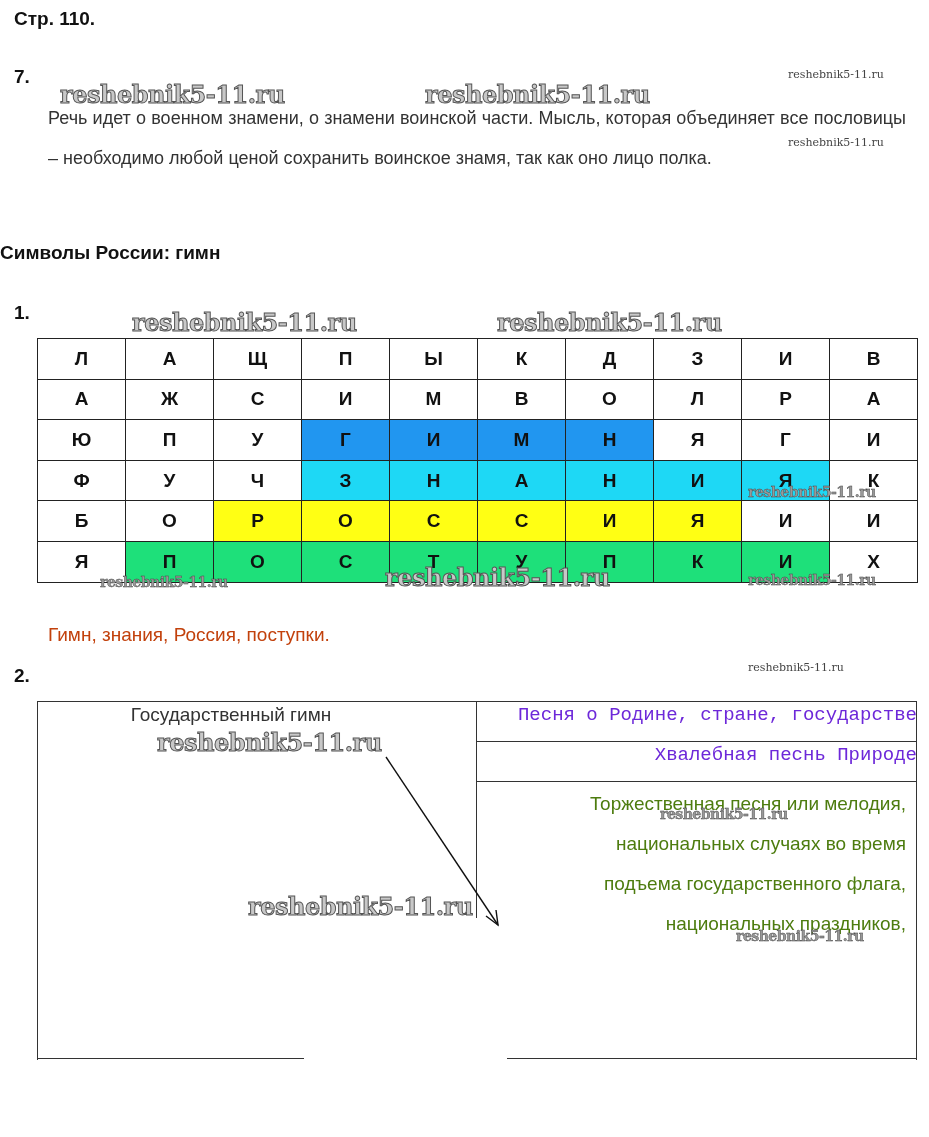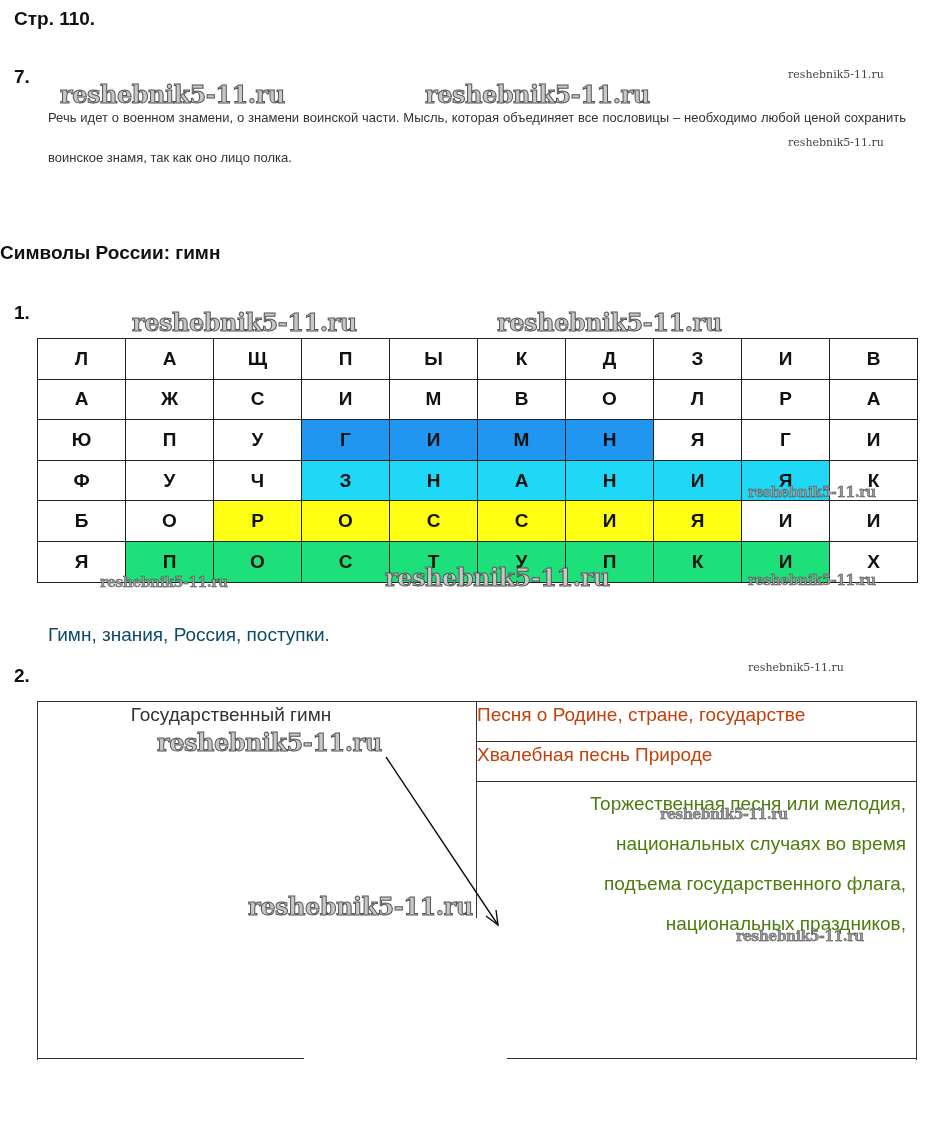--- a/index.html
+++ b/index.html
@@ -1,45 +1,45 @@
 <!DOCTYPE html>
 <html><head>
 <meta charset="utf-8">
 <style>
   html, body { margin:0; padding:0; background:#ffffff; }
   body { width:929px; height:1137px; position:relative; overflow:hidden;
          font-family:"Liberation Sans", sans-serif; color:#222; }
   .abs { position:absolute; }
   .page-num { left:14px; top:8px; font-size:19px; font-weight:bold; color:#111; }
   .task-num { font-size:19px; font-weight:bold; color:#111; }
-  .para { left:48px; top:98px; width:858px; font-size:13px; line-height:40px; text-align:justify; color:#333; }
+  .para { left:48px; top:98px; width:858px; font-size:18px; line-height:40px; text-align:justify; color:#333; }
   .section-title { left:0; top:242px; font-size:19px; font-weight:bold; color:#111; }
   .wm { font-family:"DejaVu Serif", serif; font-weight:bold; color:#c8c8c8;
         -webkit-text-stroke:1px #555; white-space:nowrap; letter-spacing:-0.5px; }
   .wm-big { font-size:24px; }
   .wm-small { font-size:11px; -webkit-text-stroke:0; color:#444; font-weight:normal; letter-spacing:0; }
   .wm-mid { font-size:14px; -webkit-text-stroke:0.4px #444; color:#999; }
 
   table.grid { position:absolute; left:37px; top:338px; border-collapse:collapse; }
   table.grid td { width:87px; height:39.6px; border:1px solid #222; text-align:center;
                   font-size:19px; font-weight:bold; color:#111; padding:0; }
   td.c-blue { background:#2196f0; }
   td.c-cyan { background:#1ed8f5; }
   td.c-yellow { background:#ffff14; }
   td.c-green { background:#1ee07a; }
 
-  .answer1 { left:48px; top:624px; font-size:19px; color:#0c4a6e; }
+  .answer1 { left:48px; top:624px; font-size:19px; color:#c2410c; }
 
   .match-box { left:37px; top:701px; width:878px; height:358px; border:1px solid #333; border-bottom:none; }
   .match-bottom-left { left:37px; top:1058px; width:267px; height:0; border-top:1px solid #333; }
   .match-bottom-right { left:507px; top:1058px; width:410px; height:0; border-top:1px solid #333; }
   .match-divider { left:476px; top:701px; width:0; height:217px; border-left:1px solid #333; }
   .opt-sep { left:477px; width:440px; height:0; border-top:1px solid #333; }
   .left-term { left:37px; top:704px; width:388px; text-align:center; font-size:19px; color:#333; }
-  .opt { left:477px; width:440px; text-align:left; font-size:19px; color:#c2410c; }
+  .opt { left:477px; width:440px; text-align:right; font-size:19px; color:#6d28d9;font-family:Liberation Mono, monospace; }
   .opt-long { left:466px; top:784px; width:440px; text-align:right; font-size:19px; line-height:40px; color:#4d7c0f; }
 </style>
 </head>
 <body>
 
 <div class="abs page-num">Стр. 110.</div>
 
 <div class="abs task-num" style="left:14px; top:66px;">7.</div>
 <div class="abs wm wm-small" style="left:788px; top:68px;">reshebnik5-11.ru</div>
 <div class="abs wm wm-big" style="left:60px; top:80px;">reshebnik5-11.ru</div>

